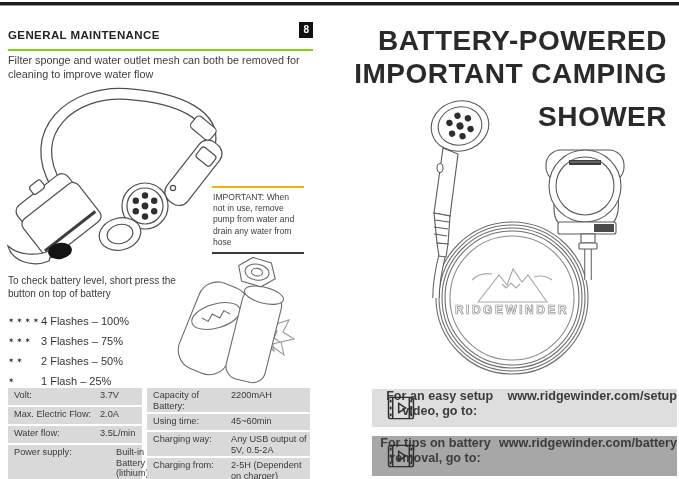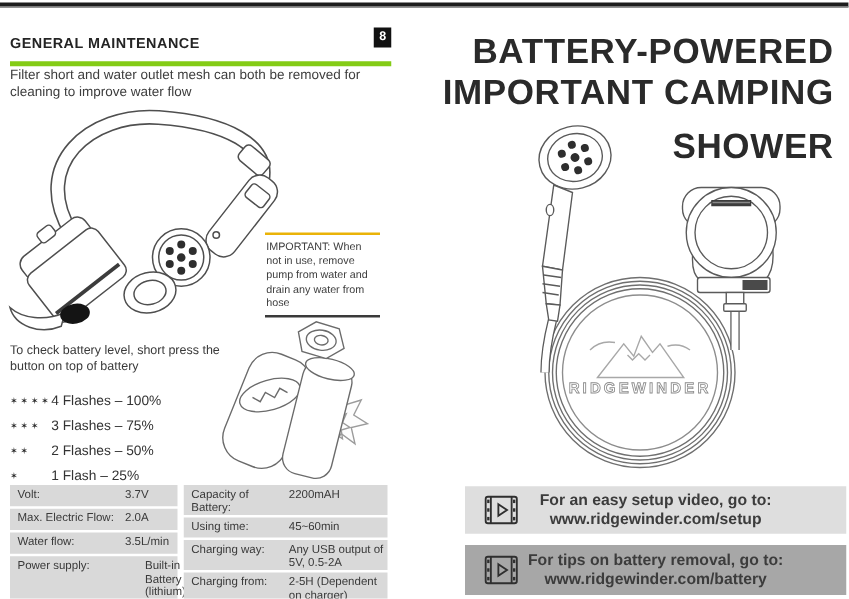--- a/index.html
+++ b/index.html
@@ -1,21 +1,21 @@
 <!DOCTYPE html>
 <html><head>
 <meta charset="utf-8">
 <style>
   html,body{margin:0;padding:0;background:#fff;}
   body{width:679px;height:479px;font-family:"Liberation Sans",sans-serif;color:#3a3a3a;}
   .page{position:relative;width:679px;height:479px;background:#fff;overflow:hidden;}
   .top-rule{position:absolute;top:2px;left:0;width:679px;height:3px;background:#1d1d1d;border-bottom:1px solid #9a9a9a;}
 
   
-  .lm-header{position:absolute;left:8px;top:25px;width:305px;border-bottom:4px solid #84cc16;padding-bottom:6px;}
+  .lm-header{position:absolute;left:8px;top:25px;width:305px;border-bottom:2px solid #84cc16;padding-bottom:6px;}
   .lm-title{font-weight:bold;font-size:11.5px;letter-spacing:.4px;color:#242424;}
   .page-num{position:absolute;right:0;top:-3px;background:#111;color:#fff;font-weight:bold;font-size:10px;line-height:1;padding:3px 4px;}
   .intro{position:absolute;left:8px;top:53px;width:302px;margin:0;font-size:10.8px;line-height:1.3;color:#3d3d3d;}
   .illo{position:absolute;}
   .important{position:absolute;left:212px;top:186px;width:90px;border-top:2px solid #eab308;border-bottom:2px solid #3a3a3a;
              padding:4px 1px;font-size:8.6px;line-height:1.3;color:#3d3d3d;background:#fff;}
   .battery-instr{position:absolute;left:8px;top:274px;width:195px;margin:0;font-size:10px;line-height:1.3;}
   .flash-list{position:absolute;left:8px;top:313px;width:170px;}
   .flash-row{display:flex;align-items:center;height:15px;margin-bottom:5px;}
   .stars{width:33px;font-size:7.5px;letter-spacing:2px;color:#2c2c2c;font-family:"DejaVu Sans",sans-serif;}
@@ -38,36 +38,36 @@
   .t-right .spec-row:nth-child(4){min-height:20px;}
 
   
   .right-title{position:absolute;right:12px;top:24px;text-align:right;font-weight:bold;color:#2a2a2a;
                font-size:28px;line-height:33px;letter-spacing:.5px;}
   .right-title .t3{margin-top:10px;}
   .info-box{position:absolute;left:372px;width:305px;}
   .info-box .vicon{position:absolute;left:15px;top:50%;transform:translateY(-50%);}
   .info-box-1{top:389px;height:38px;background:#dedede;}
   .info-box-2{top:436px;height:40px;background:#a7a7a7;}
-  .info-text{width:100%;height:100%;display:flex;flex-direction:column;justify-content:center;
+  .info-text{width:100%;height:100%;display:flex;flex-direction:row;justify-content:center;
              text-align:center;font-size:12.6px;line-height:1.22;font-weight:bold;color:#3c3c3c;}
   .brand-text{font-size:12px;font-weight:bold;letter-spacing:2.5px;fill:none;stroke:#8e8e8e;stroke-width:.7;}
 </style>
 </head>
 <body>
 
 <div class="page">
   <div class="top-rule"></div>
 
   <div class="lm-header">
     <span class="lm-title">GENERAL MAINTENANCE</span>
     <span class="page-num">8</span>
   </div>
 
-  <p class="intro">Filter short and water outlet mesh can both be removed for cleaning to improve water flow</p>
+  <p class="intro">Filter sponge and water outlet mesh can both be removed for cleaning to improve water flow</p>
 
   <svg class="illo" style="left:2px;top:84px;" width="305" height="188" viewBox="0 0 305 188">
     <g fill="none" stroke="#4f4f4f" stroke-width="1.2">
 
       <path d="M55,102 C22,48 70,6 125,10 C180,14 213,32 208,60" stroke="#4f4f4f" stroke-width="12"></path>
       <path d="M55,102 C22,48 70,6 125,10 C180,14 213,32 208,60" stroke="#ffffff" stroke-width="9.5"></path>
 
       <g transform="rotate(40 200 45)">
           <rect x="188" y="36" width="25" height="15" rx="4" fill="#fff"></rect>
         </g>

